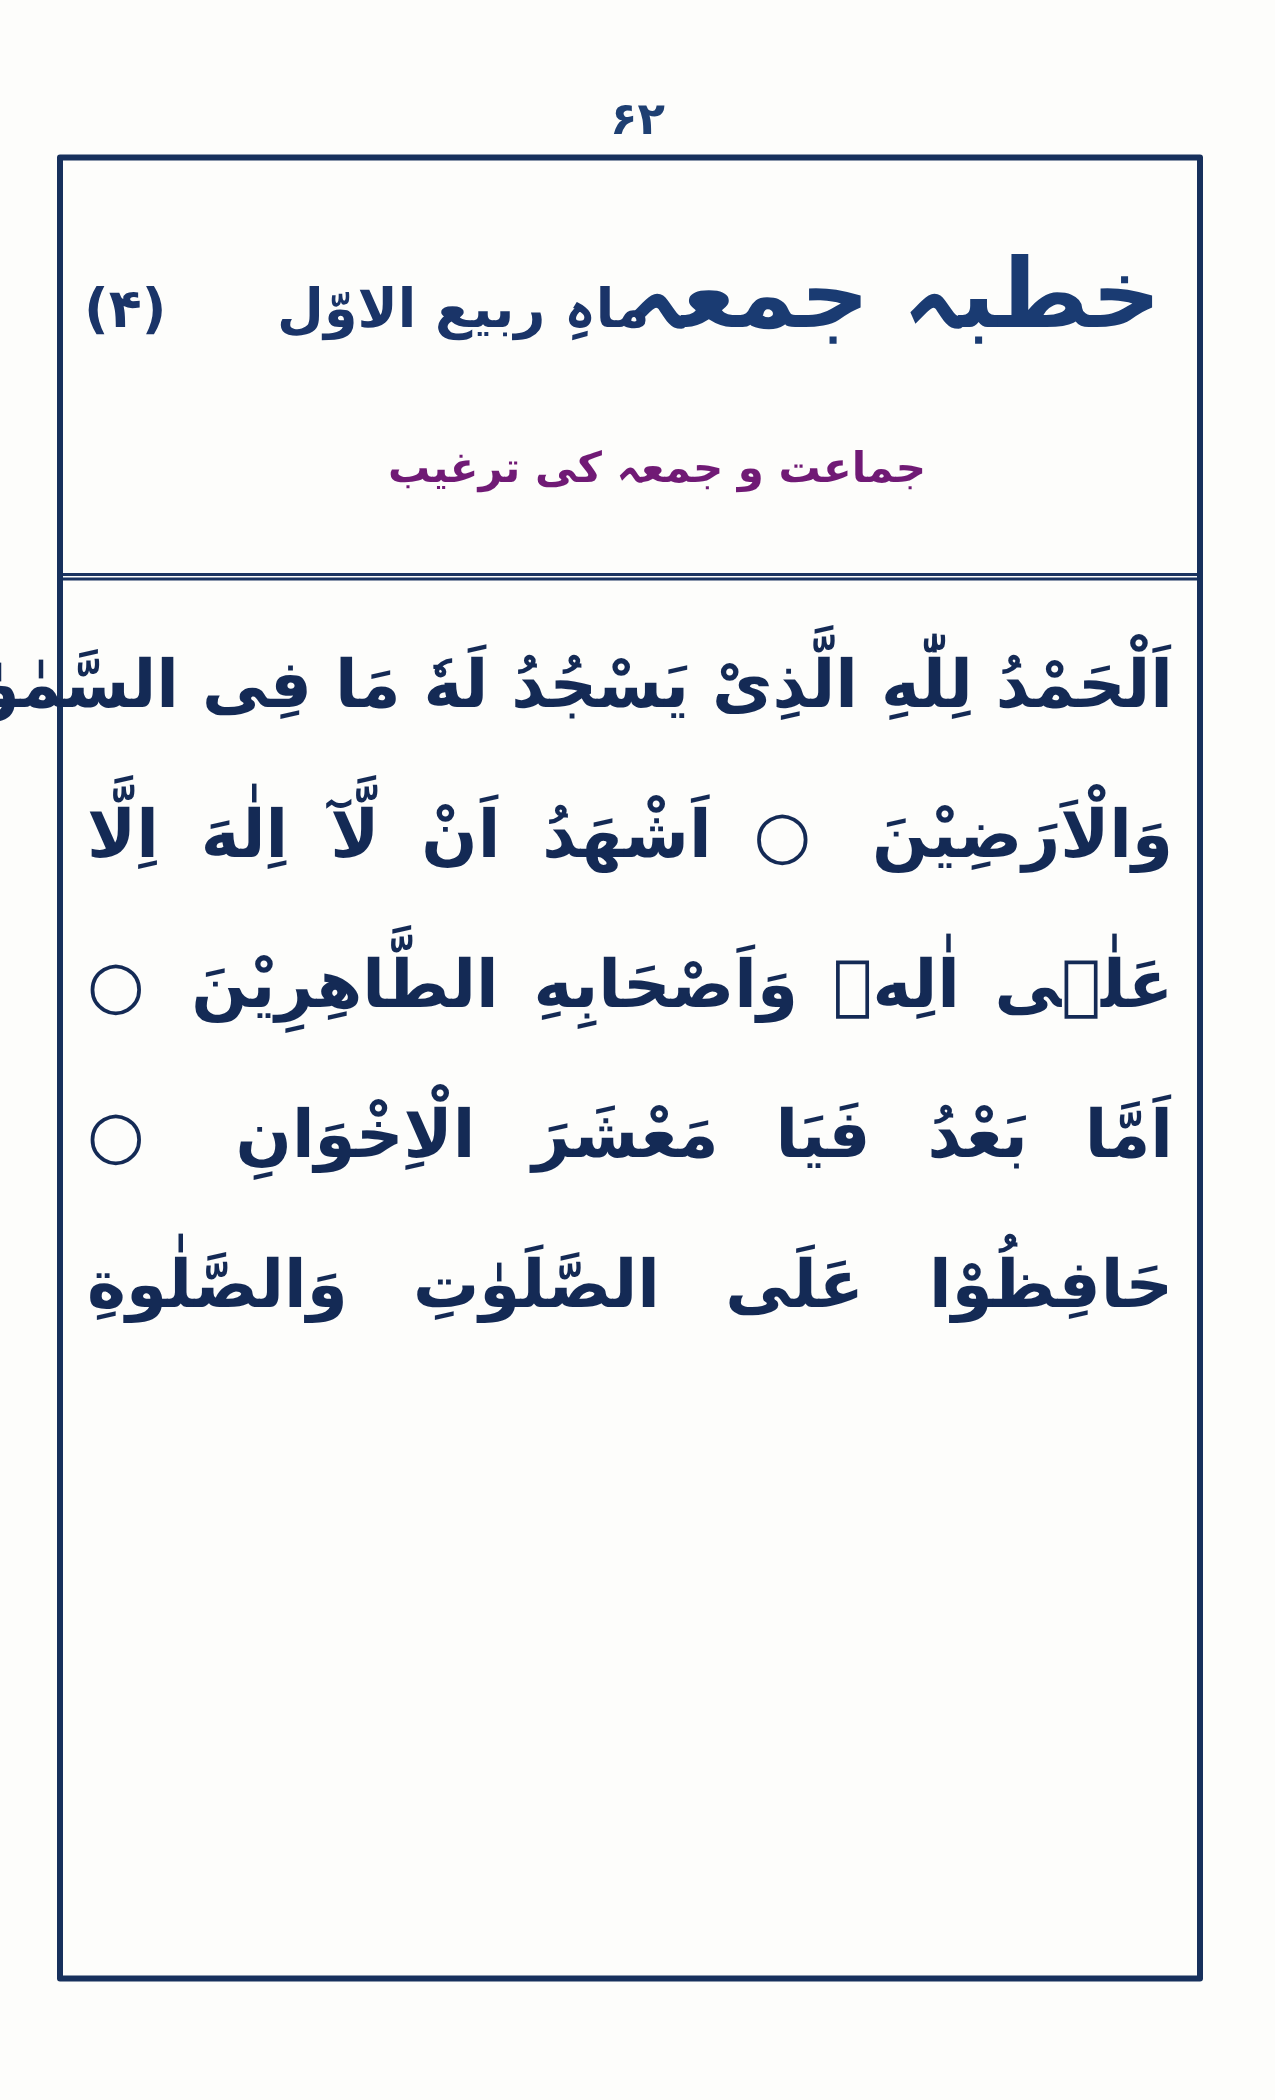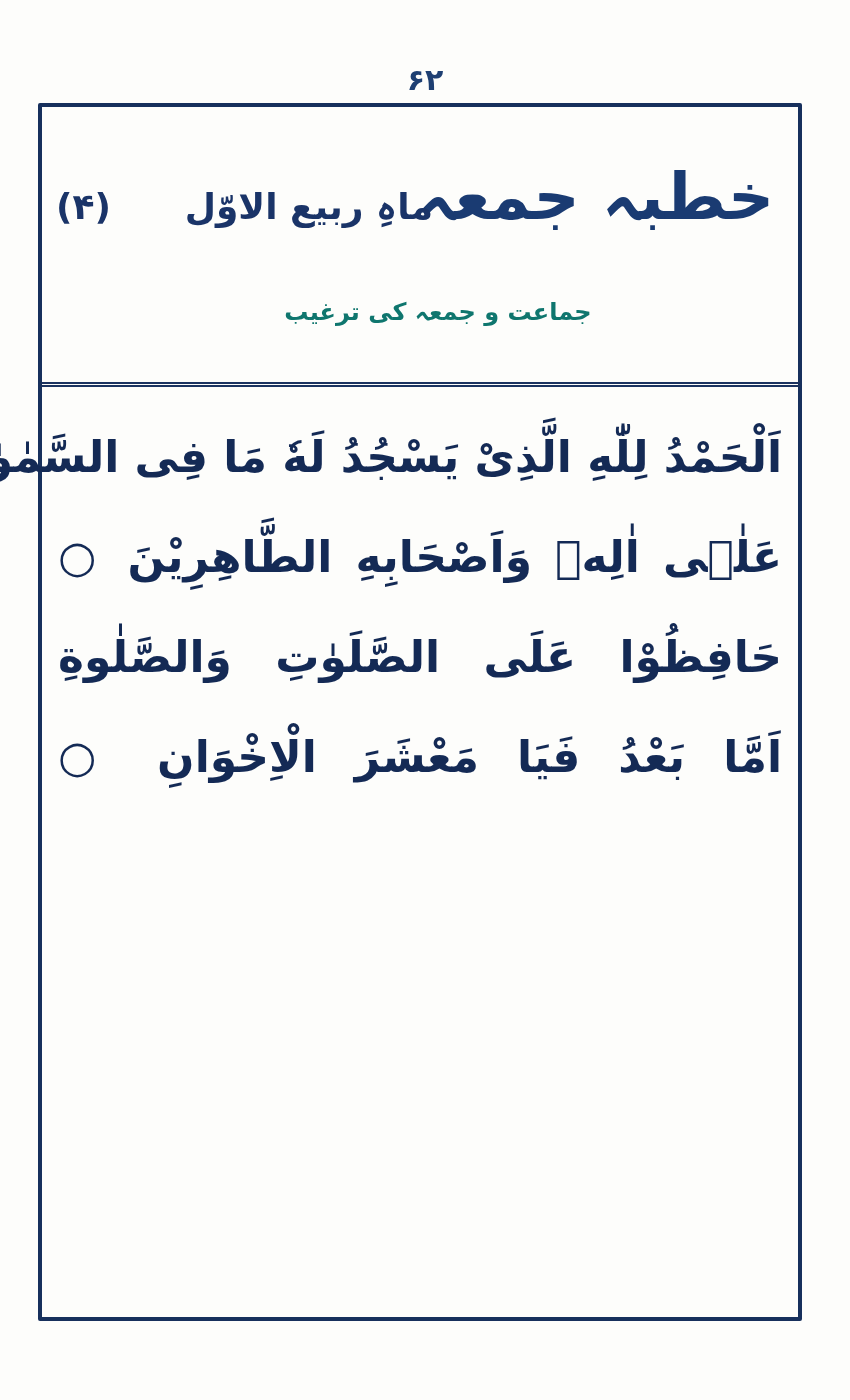--- a/index.html
+++ b/index.html
@@ -84,23 +84,23 @@
       line-height: 100px;
       direction: ltr;
       white-space: nowrap;
     }
     .subtitle {
       position: absolute;
       left: 0;
       right: 0;
       top: 180px;
       text-align: center;
-      font-size: 24px;
+      font-size: 28px;
       font-weight: bold;
-      color: #0f766e;
+      color: #701a75;
       direction: rtl;
       line-height: 50px;
       padding-left: 36px;
     }
     .divider {
       position: absolute;
       left: 0;
       right: 0;
       top: 275px;
       height: 5px;
@@ -140,17 +140,18 @@
       <span class="title-month">ماہِ ربیع الاوّل</span>
       <span class="khutba-number">(۴)</span>
     </div>
     <div class="subtitle">جماعت و جمعہ کی ترغیب</div>
   </div>
 
   <div class="divider"></div>
 
   <div class="body-text">
     <div class="line">اَلْحَمْدُ لِلّٰهِ الَّذِیْ یَسْجُدُ لَهٗ مَا فِی السَّمٰوٰتِ</div>
+    <div class="line">وَالْاَرَضِیْنَ ○ اَشْهَدُ اَنْ لَّآ اِلٰهَ اِلَّا</div>
     <div class="line">عَلٰۤی اٰلِهٖ وَاَصْحَابِهِ الطَّاهِرِیْنَ ○</div>
+    <div class="line">اَمَّا بَعْدُ فَیَا مَعْشَرَ الْاِخْوَانِ ○</div>
     <div class="line">حَافِظُوْا عَلَى الصَّلَوٰتِ وَالصَّلٰوةِ</div>
-    <div class="line">اَمَّا بَعْدُ فَیَا مَعْشَرَ الْاِخْوَانِ ○</div>
   </div>
 </div>
 
 </body></html>

